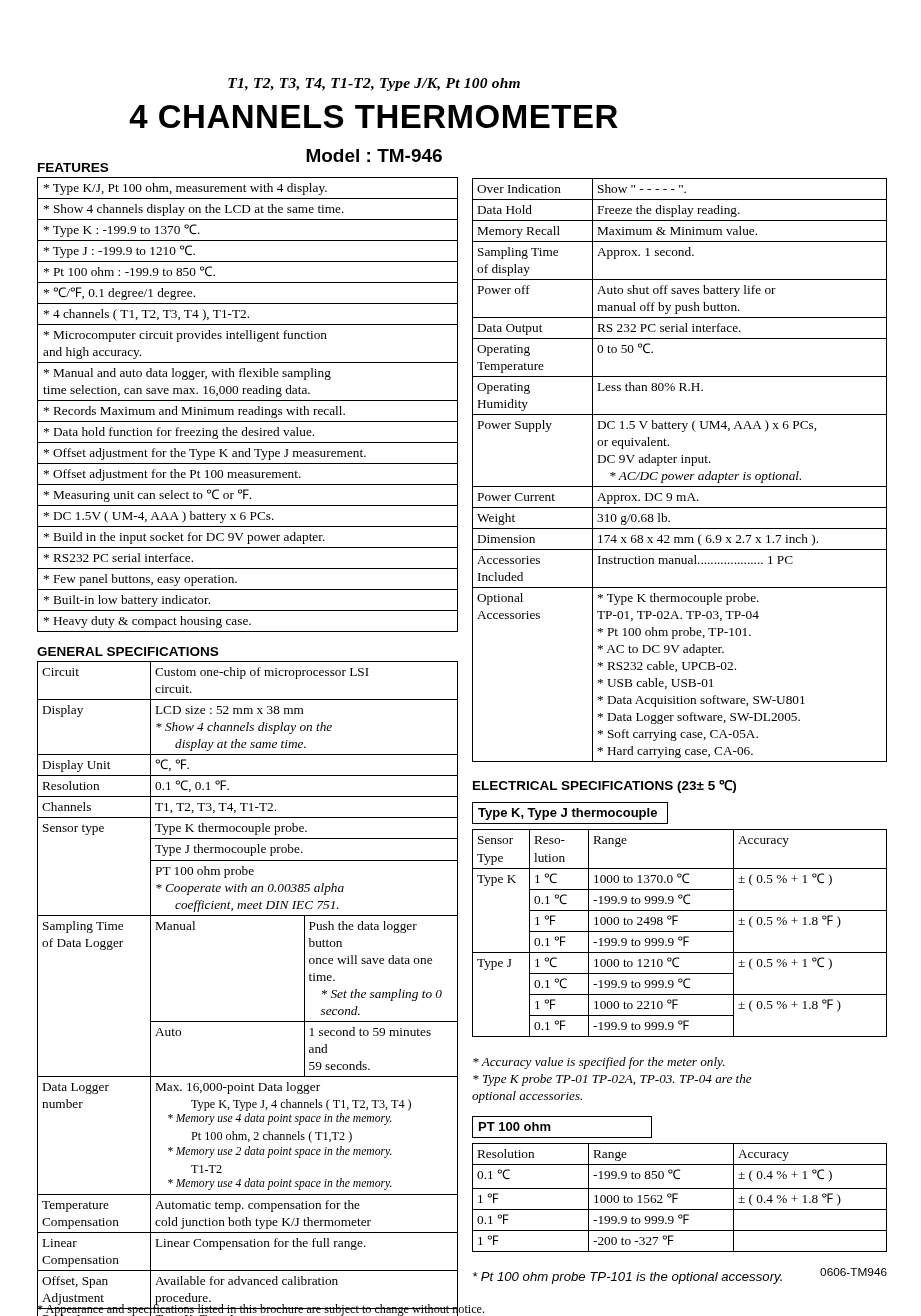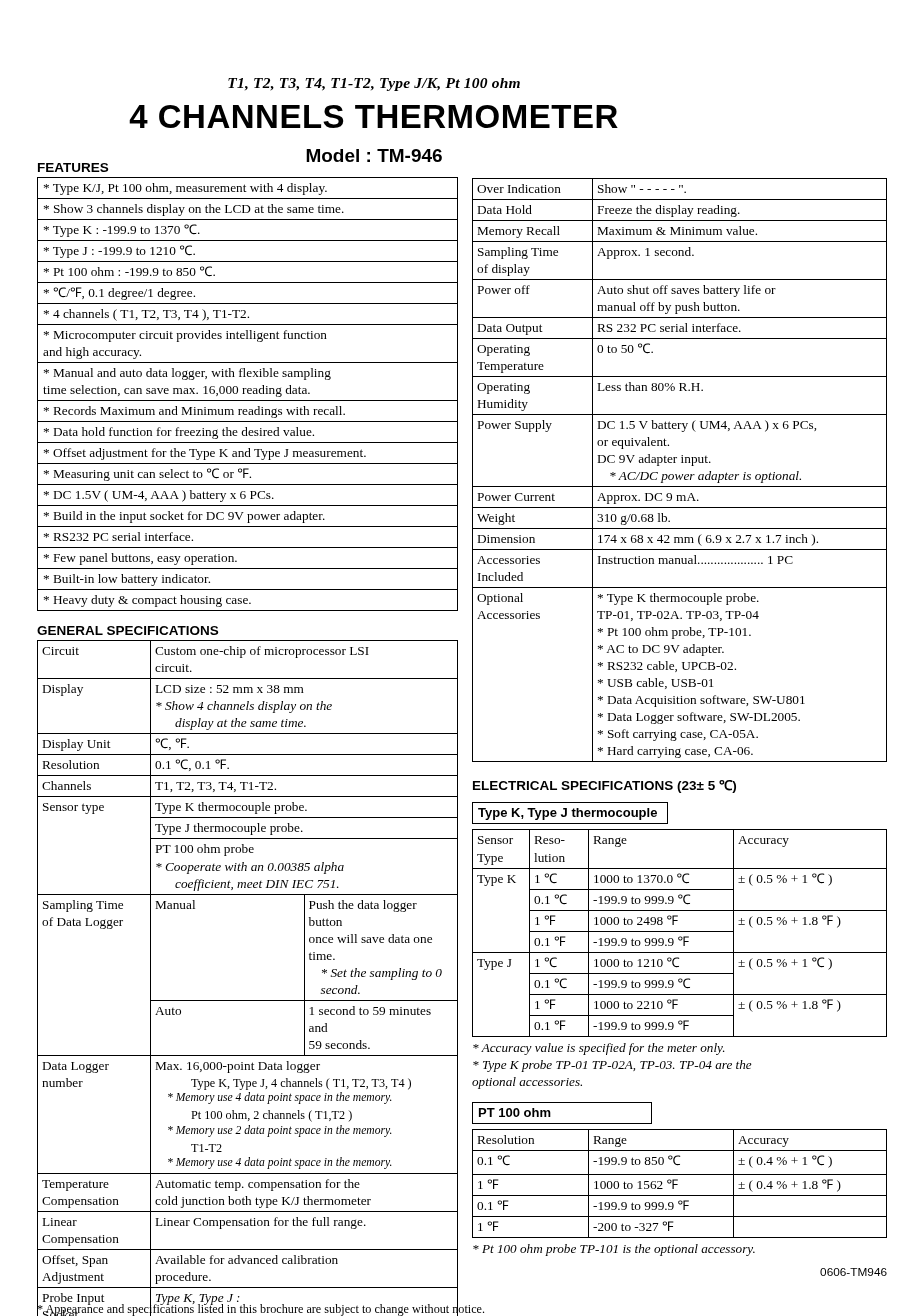--- a/index.html
+++ b/index.html
@@ -134,21 +134,21 @@
 
     <div class="col-left">
 
       <div class="section-head">FEATURES</div>
       <table class="grid features">
         <tbody>
           <tr>
               <td>* Type K/J, Pt 100 ohm, measurement with 4 display.</td>
             </tr>
           <tr>
-              <td>* Show 3 channels display on the LCD at the same time.</td>
+              <td>* Show 4 channels display on the LCD at the same time.</td>
             </tr>
           <tr>
               <td>* Type K : -199.9 to 1370 ℃.</td>
             </tr>
           <tr>
               <td>* Type J : -199.9 to 1210 ℃.</td>
             </tr>
           <tr>
               <td>* Pt 100 ohm : -199.9  to 850 ℃.</td>
             </tr>
@@ -167,20 +167,23 @@
    time selection,  can save max. 16,000 reading data.</td>
             </tr>
           <tr>
               <td>* Records Maximum and Minimum readings with recall.</td>
             </tr>
           <tr>
               <td>* Data hold function for freezing the desired value.</td>
             </tr>
           <tr>
               <td>* Offset adjustment for the Type K and Type J measurement.</td>
+            </tr>
+          <tr>
+              <td>* Offset adjustment for the Pt 100 measurement.</td>
             </tr>
           <tr>
               <td>* Measuring unit can select to ℃ or ℉.</td>
             </tr>
           <tr>
               <td>* DC 1.5V ( UM-4, AAA ) battery x 6 PCs.</td>
             </tr>
           <tr>
               <td>* Build in the input socket for DC 9V power adapter.</td>
             </tr>
@@ -449,21 +452,21 @@
             <td>1000 to 2210 ℉</td>
             <td rowspan="2">± ( 0.5 % + 1.8 ℉ )</td>
           </tr>
           <tr>
             <td>0.1 ℉</td>
             <td>-199.9 to 999.9 ℉</td>
           </tr>
         </tbody>
       </table>
 
-      <div style="margin-top:2px;">
+      <div style="margin-top:16px;">
         <div class="ital" style="font-family:'Liberation Serif',serif;font-size:13.2px;line-height:1.3;">*   Accuracy value is specified for the meter only.</div>
         <div class="ital" style="font-family:'Liberation Serif',serif;font-size:13.2px;line-height:1.3;">*   Type K probe TP-01 TP-02A, TP-03. TP-04 are the</div>
         <div class="ital" style="font-family:'Liberation Serif',serif;font-size:13.2px;line-height:1.3;">     optional accessories.</div>
       </div>
 
       <div class="boxed-head" style="margin-top:12px;padding-right:100px;">PT 100 ohm</div>
 
       <table class="grid">
         <colgroup>
             <col style="width:116px">
@@ -492,21 +495,21 @@
             <td></td>
           </tr>
           <tr>
             <td>1 ℉</td>
             <td>-200 to -327 ℉</td>
             <td></td>
           </tr>
         </tbody>
       </table>
 
-      <div class="ital" style="font-family:Liberation Serif, serif;font-size:13.2px;margin-top:3px;">*   Pt 100 ohm probe TP-101 is the optional accessory.</div>
+      <div class="ital" style="font-family:Liberation Sans, sans-serif;font-size:13.2px;margin-top:17px;">*   Pt 100 ohm probe TP-101 is the optional accessory.</div>
     </div>
 
   </div>
 
   <div class="footer">
     <span class="left">* Appearance and specifications listed in this brochure are subject to change without notice.</span>
     <span class="right">0606-TM946</span>
     <div class="clear"></div>
   </div>
 

